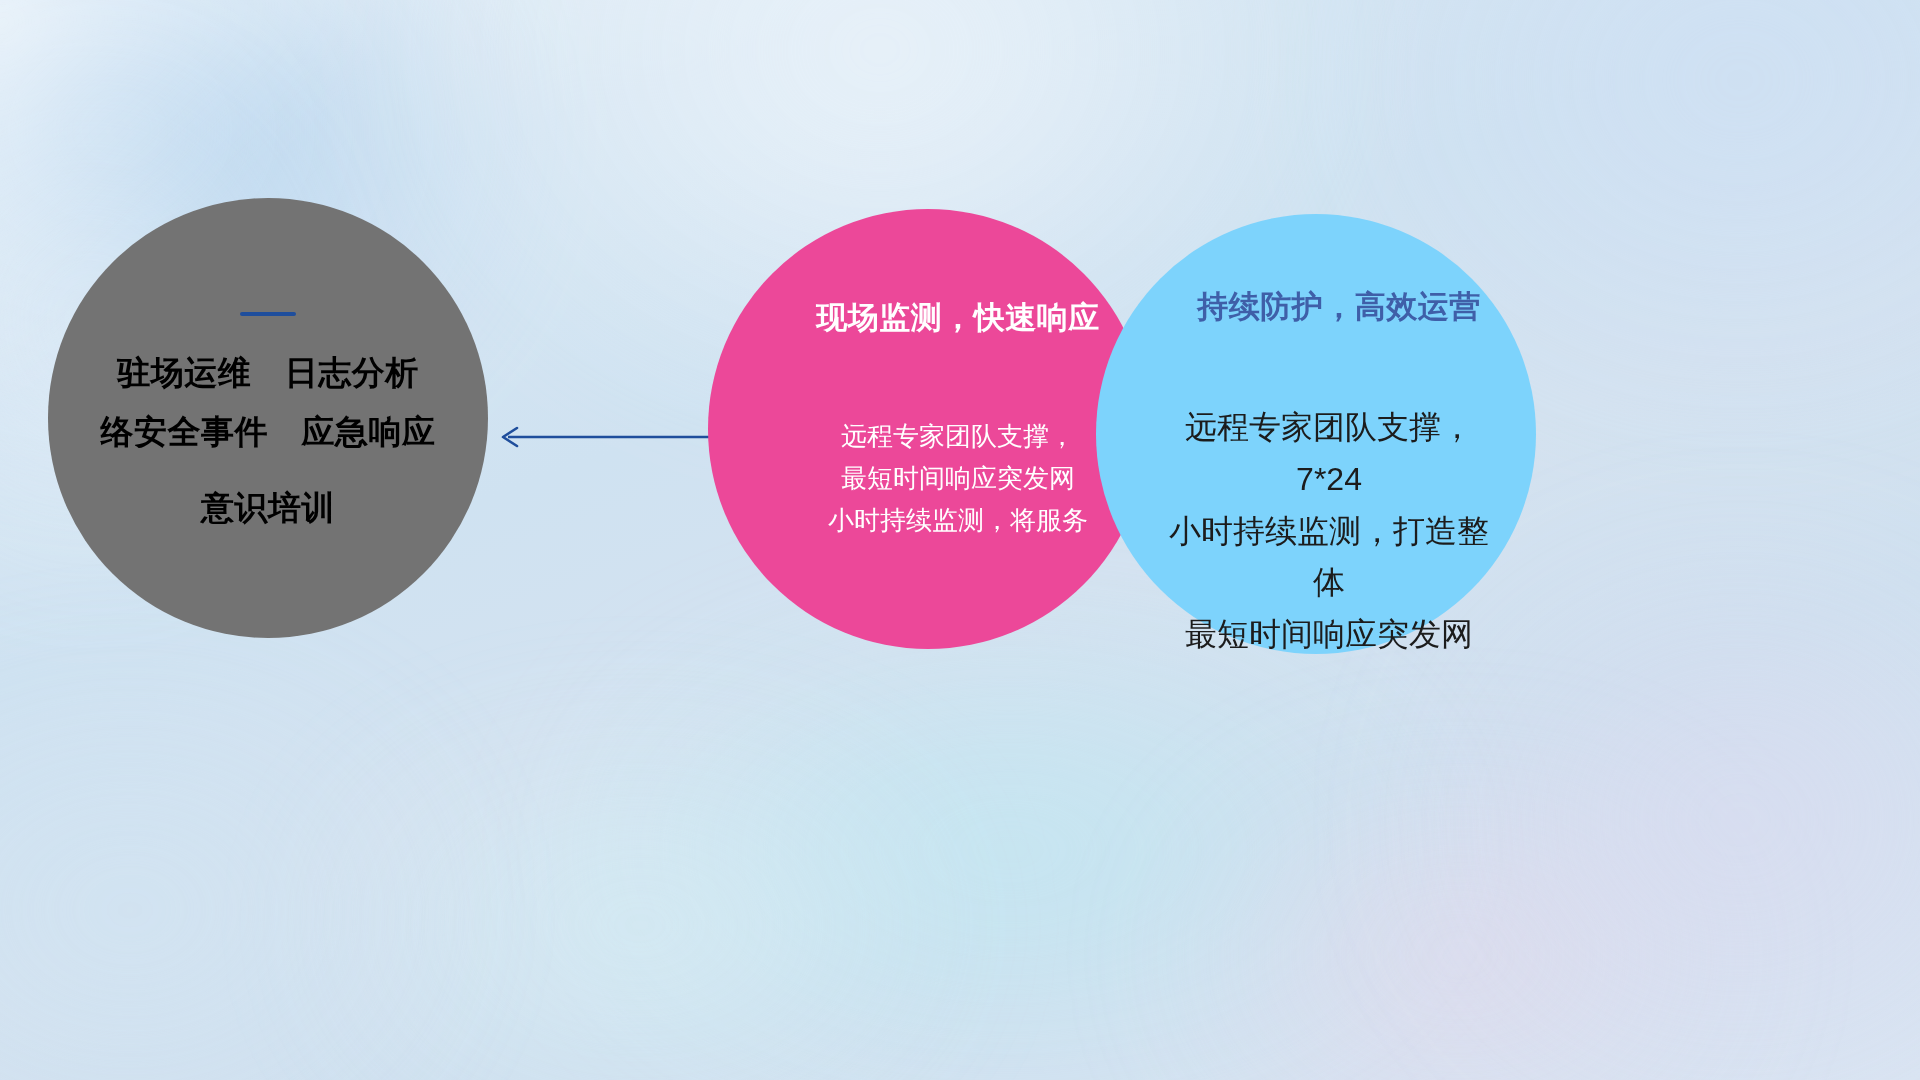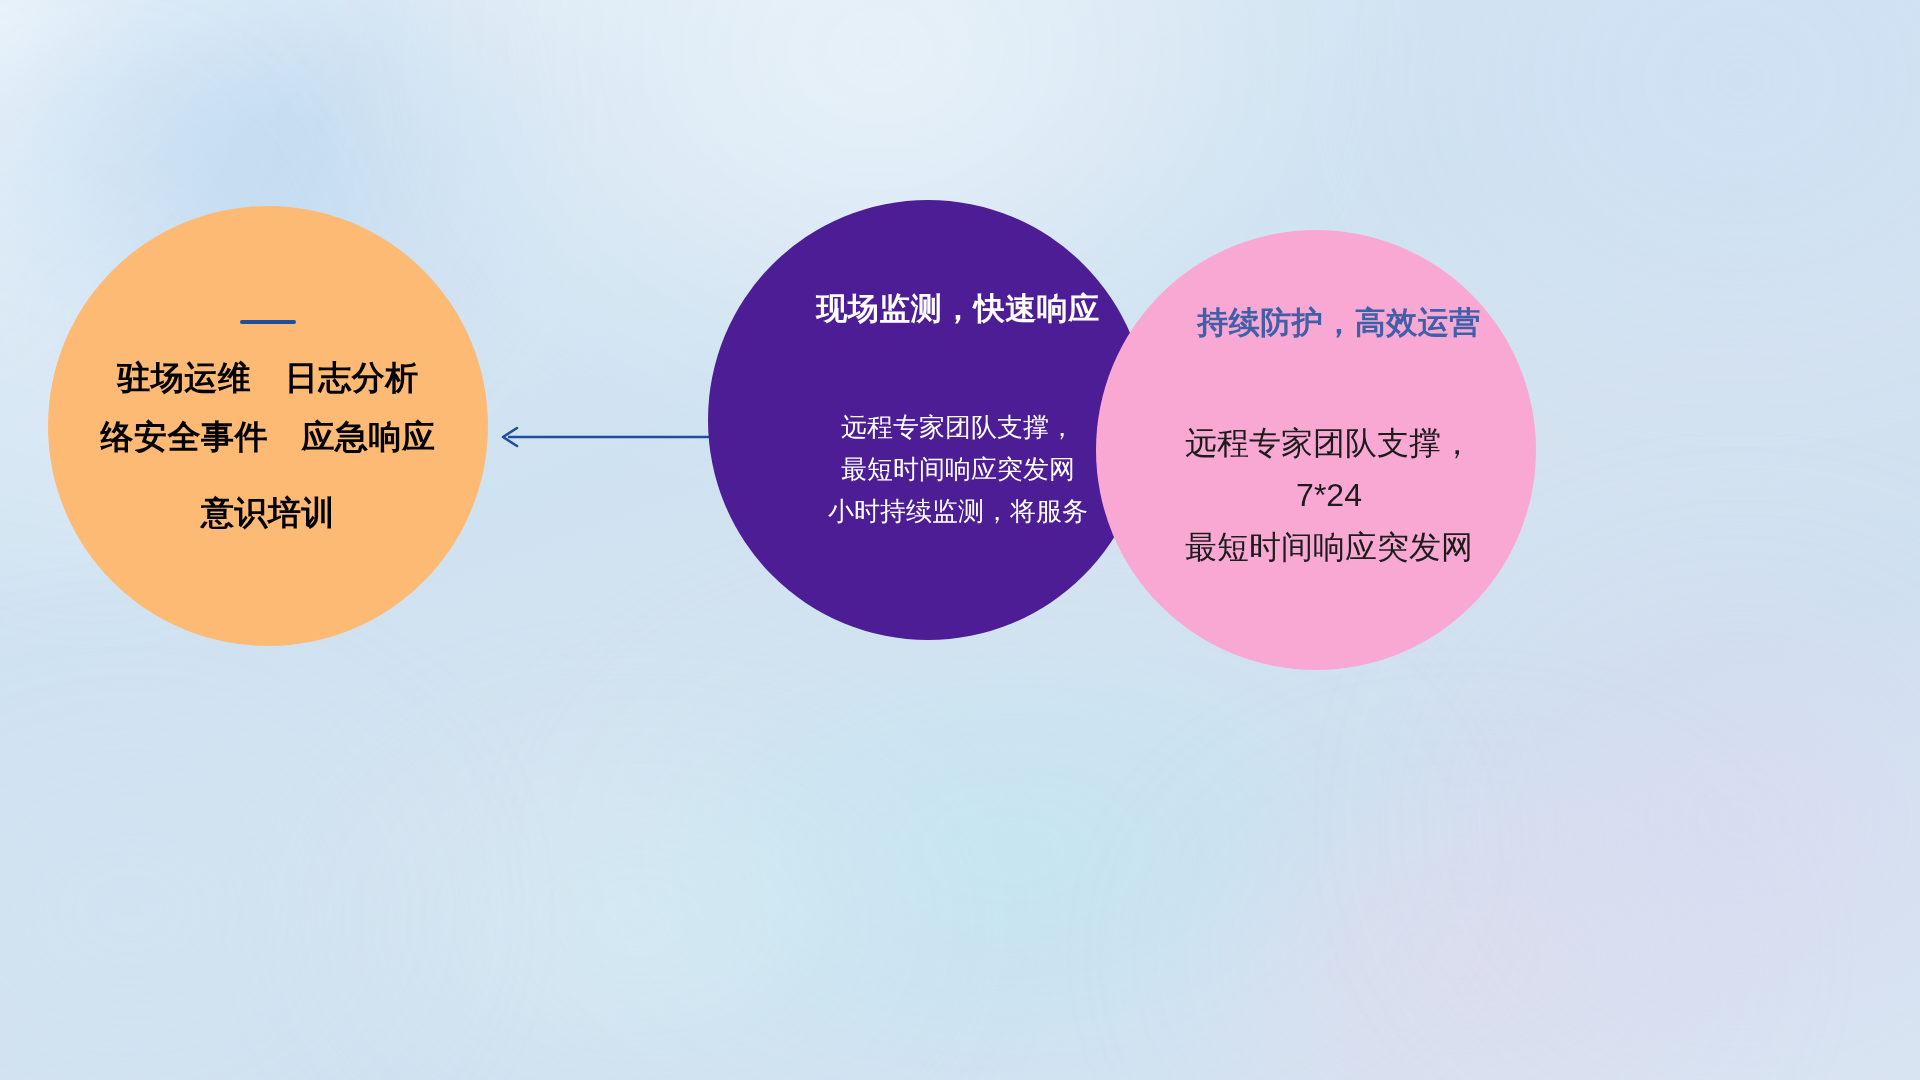--- a/index.html
+++ b/index.html
@@ -72,31 +72,30 @@
     position:absolute; left:-60px; top:-40px;
     width:420px; height:420px;
     background:linear-gradient(135deg,rgba(255,255,255,.75),rgba(255,255,255,0) 62%);
     filter:blur(34px);
   }
 
   
   .circle { position:absolute; border-radius:50%; }
 
   #circle-left {
-    left:48px; top:206px; width:440px; height:440px;
-    background:#fdba74;
-    font-family:Liberation Mono, monospace;
+    left:48px; top:198px; width:440px; height:440px;
+    background:#737373;
   }
   #circle-mid {
-    left:708px; top:200px; width:440px; height:440px;
-    background:#4c1d95;
+    left:708px; top:209px; width:440px; height:440px;
+    background:#ec4899;
   }
   #circle-right {
-    left:1096px; top:230px; width:440px; height:440px;
-    background:#f9a8d4;
+    left:1096px; top:214px; width:440px; height:440px;
+    background:#7dd3fc;
   }
 
   
   #left-content {
     position:absolute; left:0; right:0; top:0; bottom:0;
     display:flex; flex-direction:column; align-items:center; justify-content:center;
     padding:0 34px;
   }
   #left-rule {
     width:56px; height:4px; background:#1f4e9c;
@@ -211,18 +210,19 @@
         <div>小时持续监测，将服务</div>
       </div>
     </div>
   </div>
 
   <div class="circle" id="circle-right">
     <div id="right-content">
       <div id="right-title">持续防护，高效运营</div>
       <div id="right-body">
         <div>远程专家团队支撑，7*24</div>
+        <div>小时持续监测，打造整体</div>
         <div>最短时间响应突发网</div>
       </div>
     </div>
   </div>
 
 </div>
 
 </body></html>

